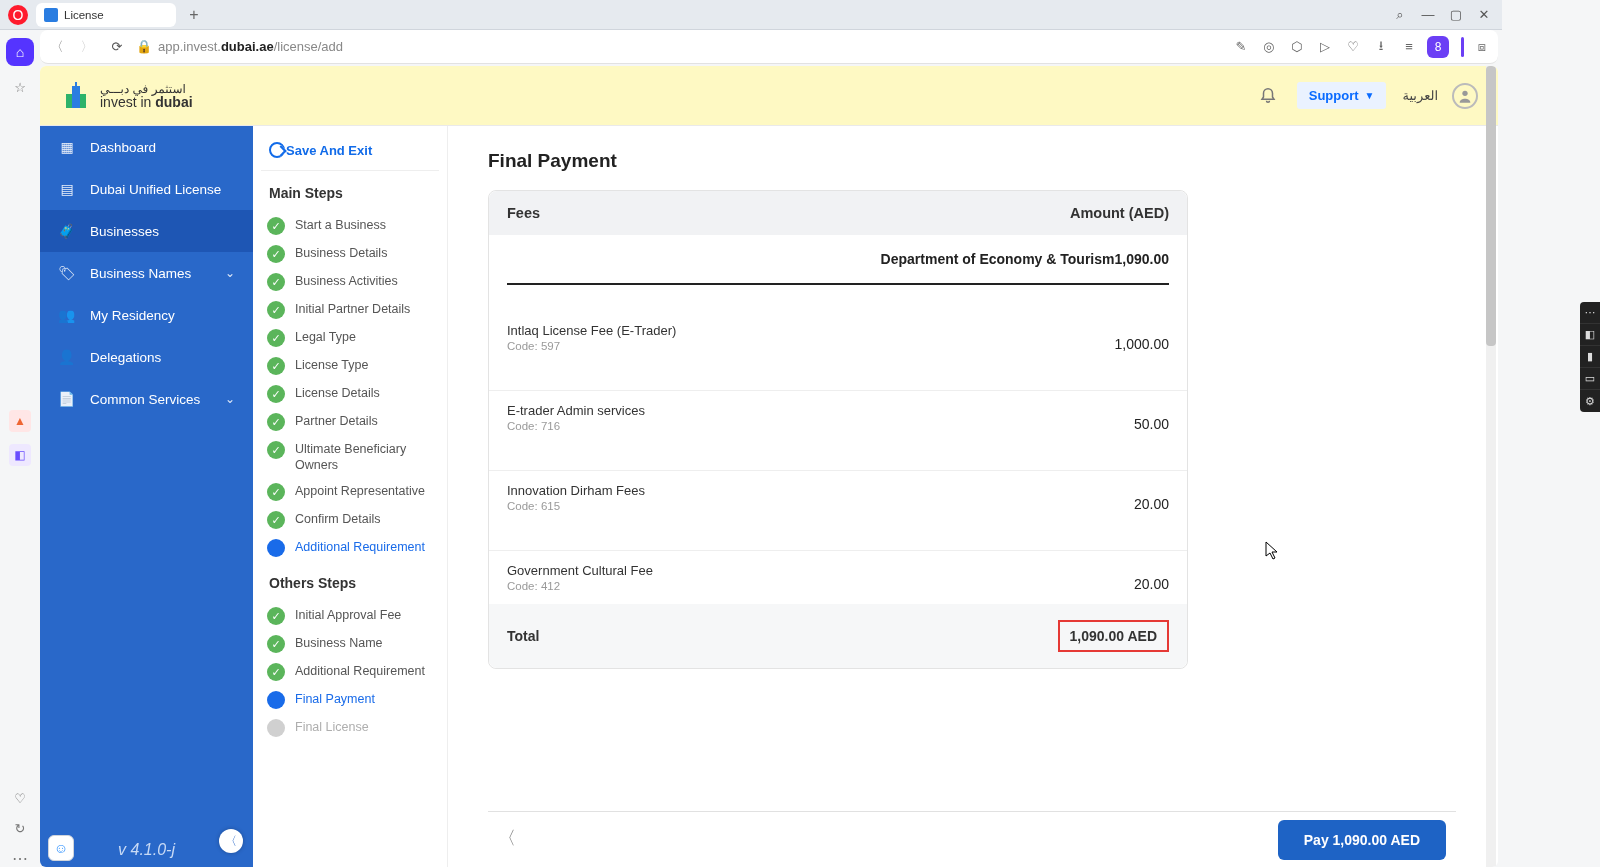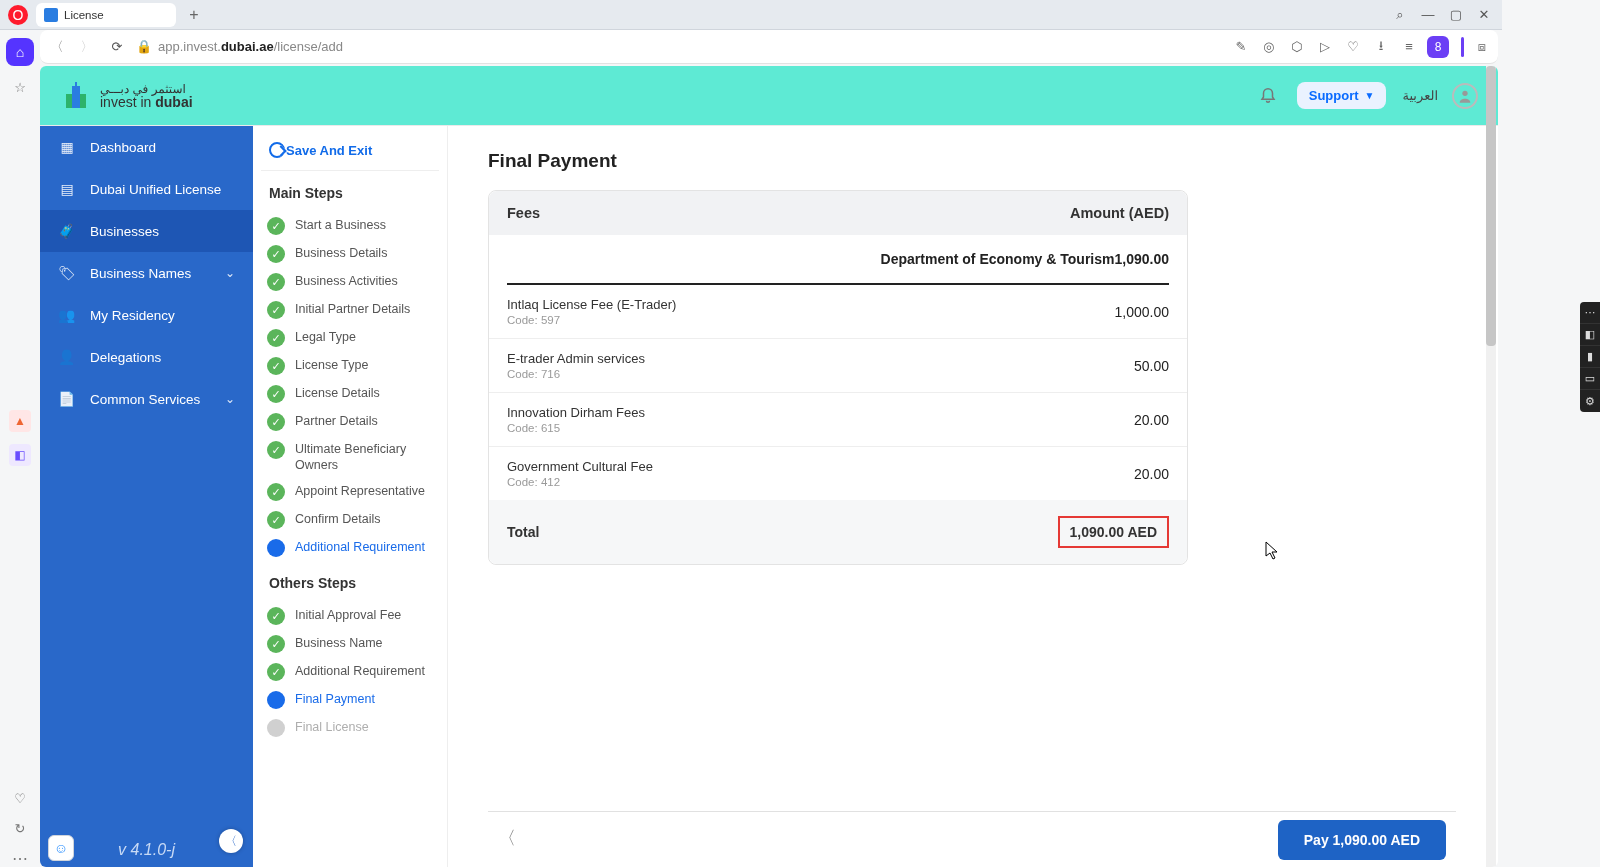--- a/index.html
+++ b/index.html
@@ -104,35 +104,35 @@
   }
   .scrollbar-thumb {
     position:absolute; right:2px; top:0; width:10px; height:35%;
     background:#c6c6c6; border-radius:4px;
   }
 
   
   .app-header {
     height:60px; border-bottom:1px solid #eaeaea;
     display:flex; align-items:center; padding:0 20px;
-    background:#5eead4;
+    background:#fef9c3;
   }
   .logo { display:flex; align-items:center; gap:8px; }
   .logo-mark {
     width:32px; height:32px;
   }
   .logo-text { line-height:1; }
   .logo-text .ar { font-size:12px; color:#333; }
   .logo-text .en { font-size:14px; font-weight:300; color:#333; }
   .logo-text .en b { font-weight:700; }
   .header-spacer { flex:1; }
   .bell { width:20px; color:#666; margin-right:18px; }
   .support-btn {
     background:#eaf2ff; color:#0a6bff; font-weight:600;
-    padding:6px 12px; border-radius:8px; font-size:13px;
+    padding:6px 12px; border-radius:3px; font-size:13px;
     display:flex;align-items:center; gap:6px;
     margin-right:16px;
   }
   .lang { color:#444; font-size:13px; margin-right:14px; }
   .avatar {
     width:26px; height:26px; border-radius:50%; border:2px solid #bbb;
     display:flex;align-items:center;justify-content:center; color:#888; font-size:14px;
   }
 
   
@@ -237,21 +237,21 @@
     display:flex; justify-content:flex-end;
     font-weight:700; font-size:14px; color:#222;
   }
   .dept-hr {
     margin:8px 18px 0 18px;
     border:none; border-top:2px solid #222;
   }
   .fee-row {
     padding:12px 18px;
     border-top:1px solid #eee;
-    display:flex; justify-content:space-between; align-items:center;
+    display:flex; justify-content:space-between; align-items:flex-end;margin-top:26px;
   }
   .fee-row:first-of-type { border-top:none; }
   .fee-row .left { font-size:13px; color:#333; }
   .fee-row .left .code { color:#9a9a9a; font-size:11.5px; margin-top:2px;}
   .fee-row .amt { font-weight:400; font-size:14px; color:#222; }
   .card-total {
     background:#f6f7f8;
     padding:16px 18px;
     border-radius:0 0 8px 8px;
     display:flex; justify-content:space-between; align-items:center;

